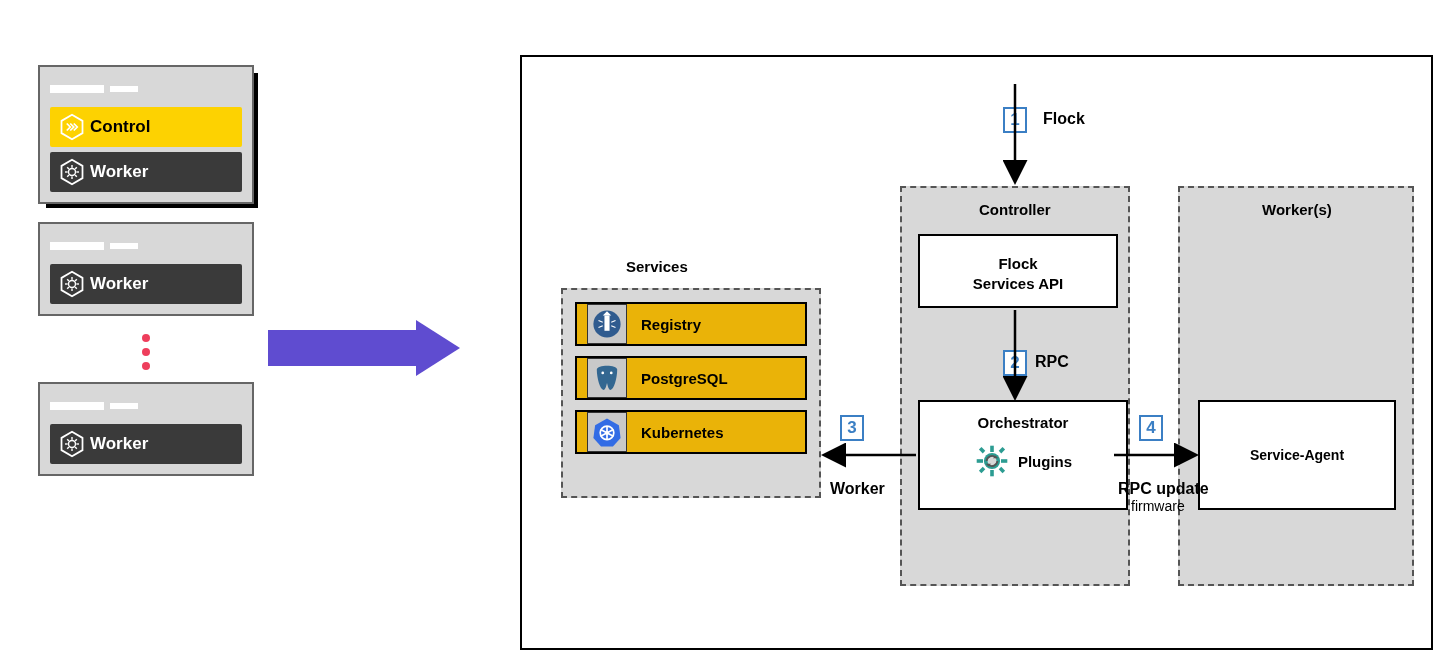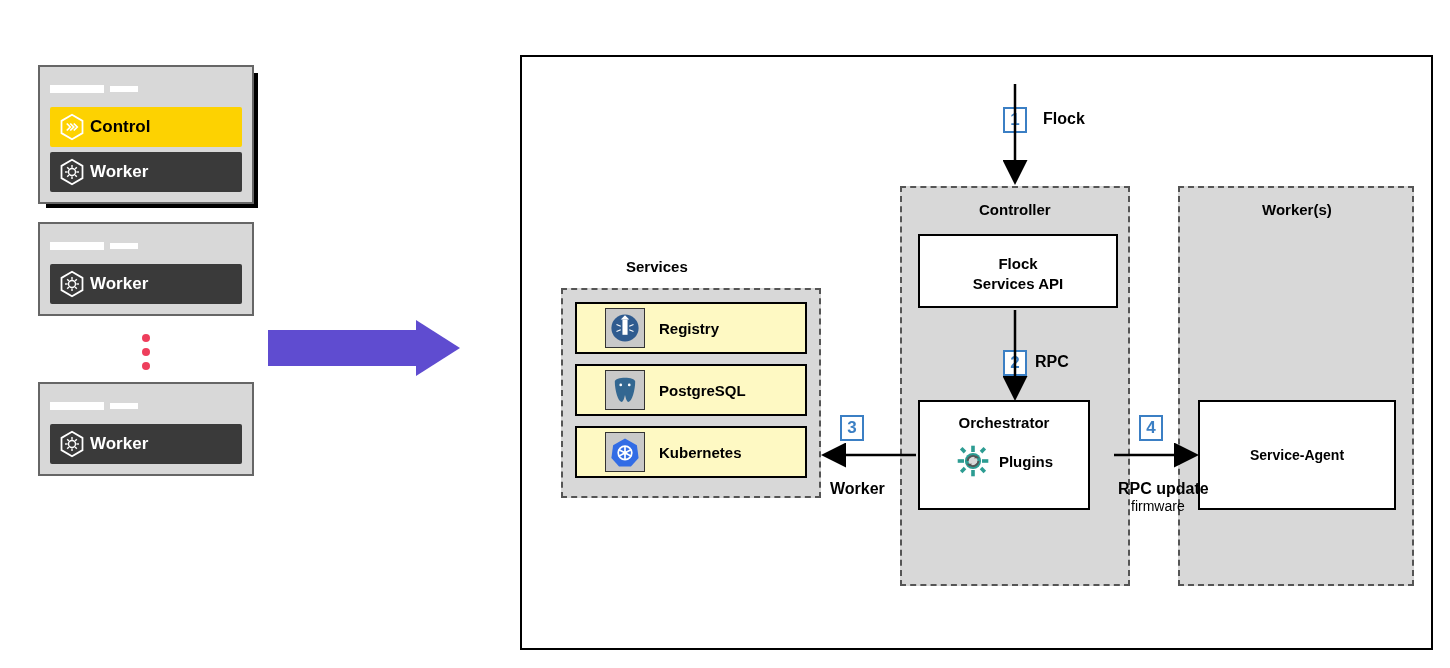--- a/index.html
+++ b/index.html
@@ -27,29 +27,29 @@
   .big-arrow { position: absolute; left: 268px; top: 320px; width: 210px; height: 56px; }
   .big-arrow .shaft { position: absolute; left: 0; top: 10px; width: 150px; height: 36px; background: #5f4cd0; }
   .big-arrow .head { position: absolute; left: 148px; top: 0; width: 0; height: 0; border-left: 44px solid #5f4cd0; border-top: 28px solid transparent; border-bottom: 28px solid transparent; }
 
   
   .frame { position: absolute; left: 520px; top: 55px; width: 913px; height: 595px; border: 2px solid #000; background: #fff; }
 
   
   .svc-title { position: absolute; left: 626px; top: 258px; font-weight: bold; font-size: 15px;}
   .services-box { position: absolute; left: 561px; top: 288px; width: 260px; height: 210px; border: 2px dashed #555; background: #d8d8d8; padding: 12px 12px; }
-  .svc-row { display: flex; align-items: center; height: 52px; background: #fef9c3; border: 2px solid #000; margin-bottom: 10px; padding: 0 28px; gap: 14px; font-weight: bold; font-size: 15px; }
+  .svc-row { display: flex; align-items: center; height: 44px; background: #eab308; border: 2px solid #000; margin-bottom: 10px; padding: 0 10px; gap: 14px; font-weight: bold; font-size: 15px; }
   .svc-row:last-child { margin-bottom: 0; }
   .svc-icon { width: 40px; height: 40px; background: #c9c9c9; border: 1px solid #333; display: flex; align-items: center; justify-content: center; }
 
   
   .ctrl-title { position: absolute; left: 979px; top: 201px; font-weight: bold; font-size: 15px;}
   .controller-box { position: absolute; left: 900px; top: 186px; width: 230px; height: 400px; border: 2px dashed #555; background: #d8d8d8; }
   .flock-box { position: absolute; left: 918px; top: 234px; width: 200px; height: 74px; background: #fff; border: 2px solid #000; text-align: center; padding-top: 18px; font-weight: bold; font-size: 15px; line-height: 1.3; }
-  .orch-box { position: absolute; left: 918px; top: 400px; width: 172px; height: 110px; background: #fff; border: 2px solid #000; text-align: center; font-weight: bold; font-size: 15px; }
+  .orch-box { position: absolute; left: 918px; top: 400px; width: 210px; height: 110px; background: #fff; border: 2px solid #000; text-align: center; font-weight: bold; font-size: 15px; }
   .orch-box .l1 { margin-top: 12px; }
   .orch-box .row2 { display: flex; align-items: center; justify-content: center; gap: 8px; margin-top: 12px; text-align: center; }
   .gear-icon { width: 36px; height: 36px; }
 
   
   .wk-title { position: absolute; left: 1262px; top: 201px; font-weight: bold; font-size: 15px;}
   .workers-box { position: absolute; left: 1178px; top: 186px; width: 236px; height: 400px; border: 2px dashed #555; background: #d8d8d8; }
   .sa-box { position: absolute; left: 1198px; top: 400px; width: 198px; height: 110px; background: #fff; border: 2px solid #000; display: flex; align-items: center; justify-content: center; font-weight: bold; font-size: 14px; }
 
   

